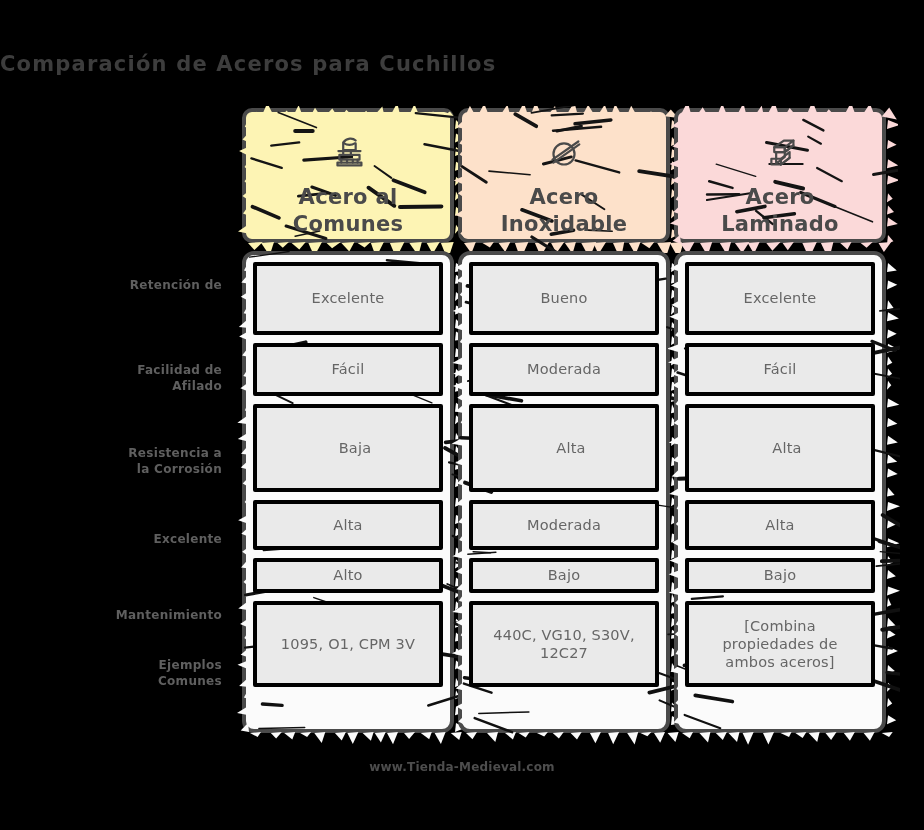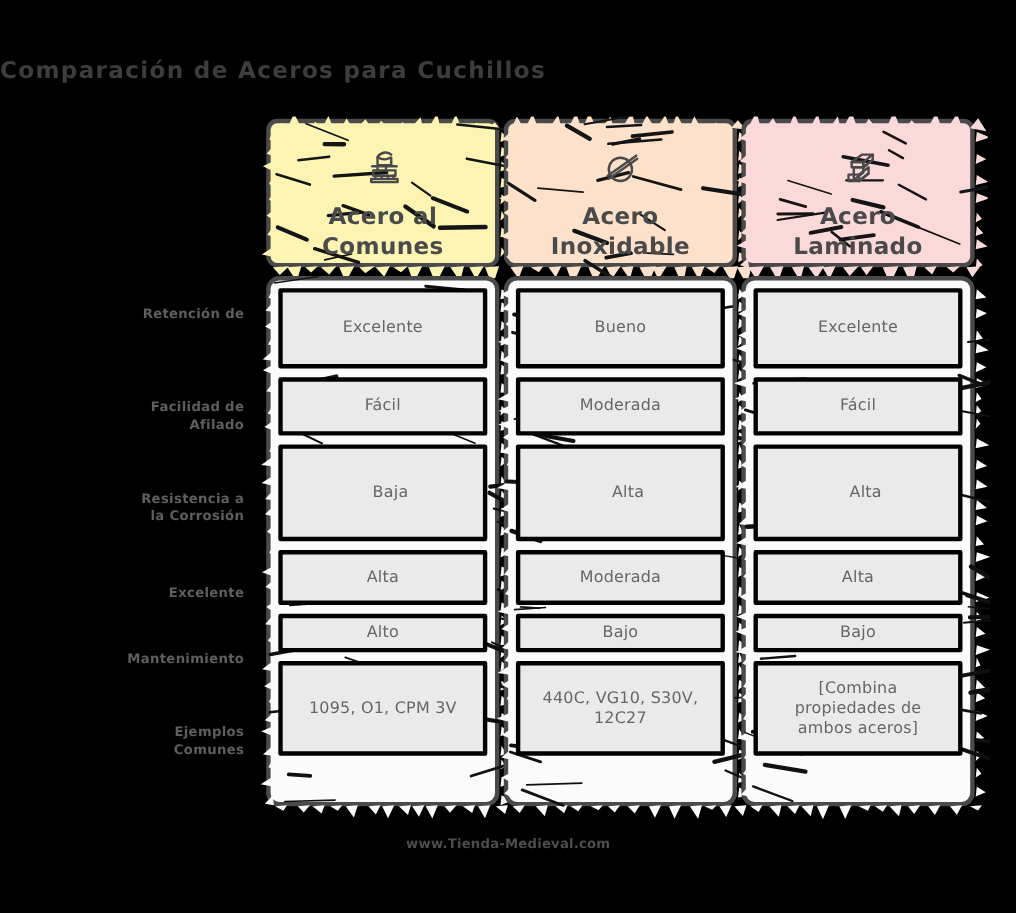--- a/index.html
+++ b/index.html
@@ -134,21 +134,21 @@
     color: #5f5f5f;
     font-size: 12px;
     font-weight: bold;
     line-height: 1.32;
     letter-spacing: .3px;
   }
   #rl0 { top: 278px; }
   #rl1 { top: 363px; }
   #rl2 { top: 446px; }
   #rl3 { top: 532px; }
-  #rl4 { top: 592px; }
+  #rl4 { top: 608px; }
   #rl5 { top: 658px; }
 
   
   #footer {
     position: absolute;
     left: 0; top: 760px;
     width: 924px;
     text-align: center;
     font-size: 12px;
     font-weight: bold;

